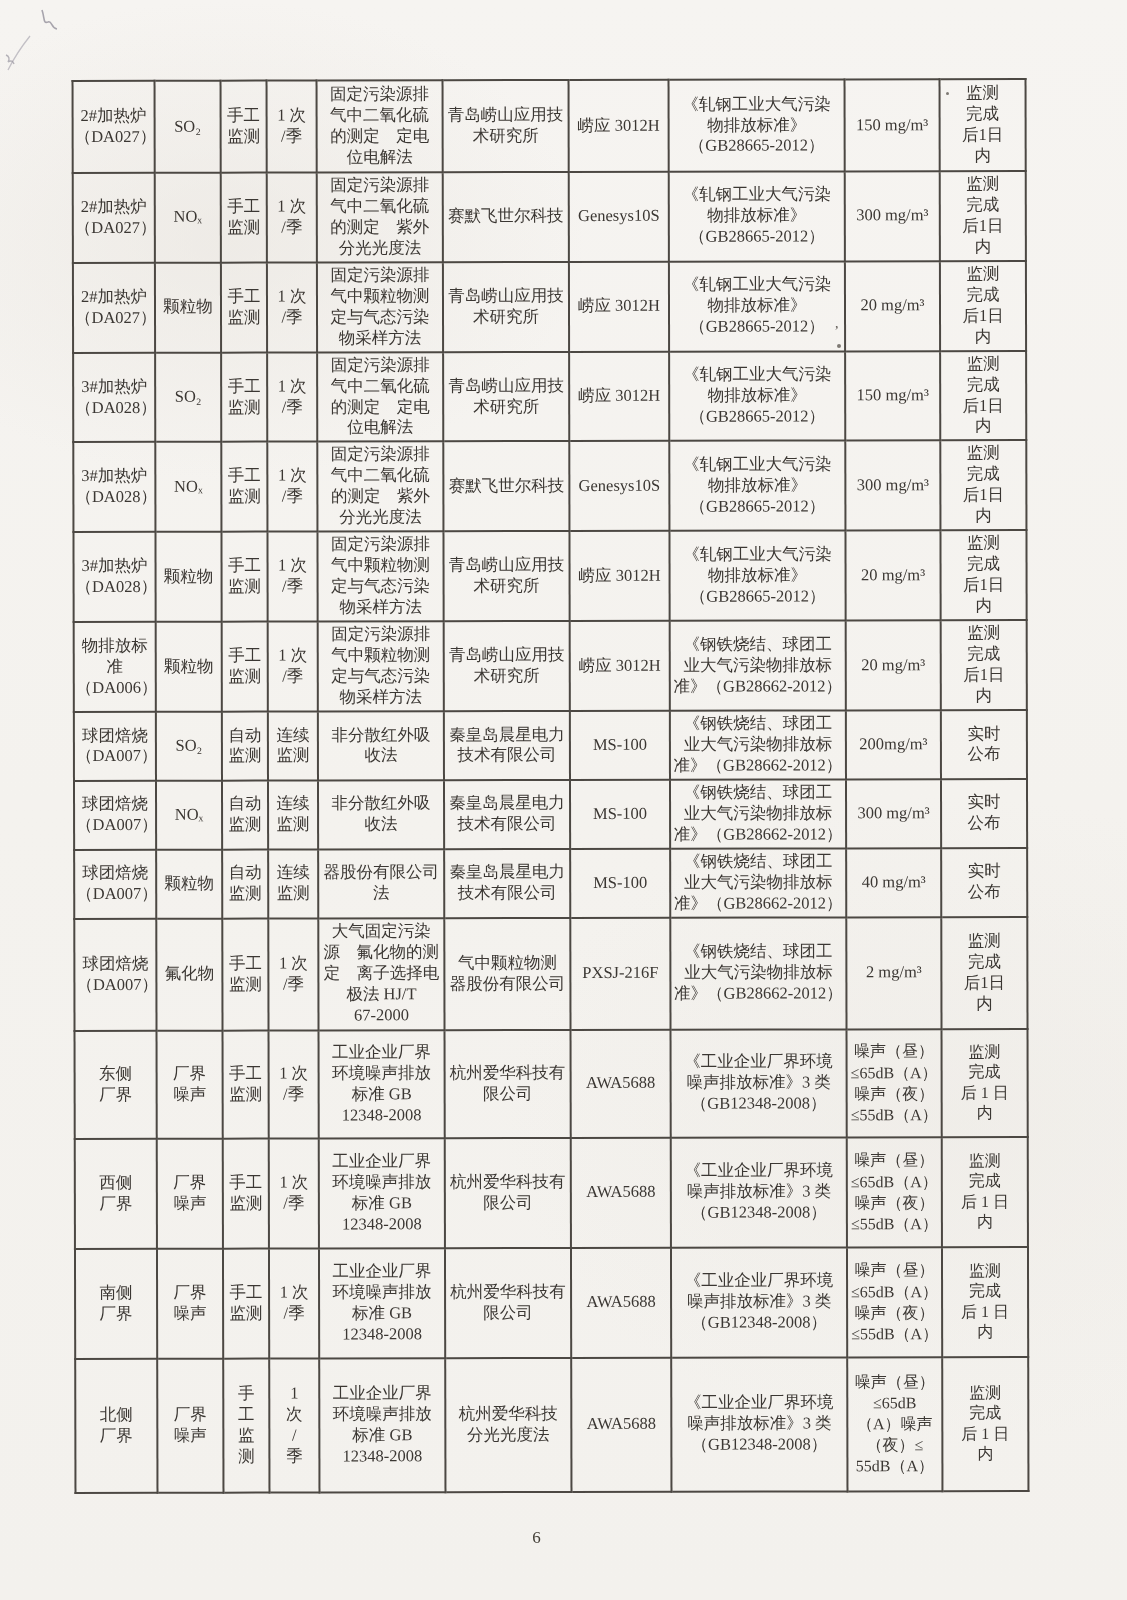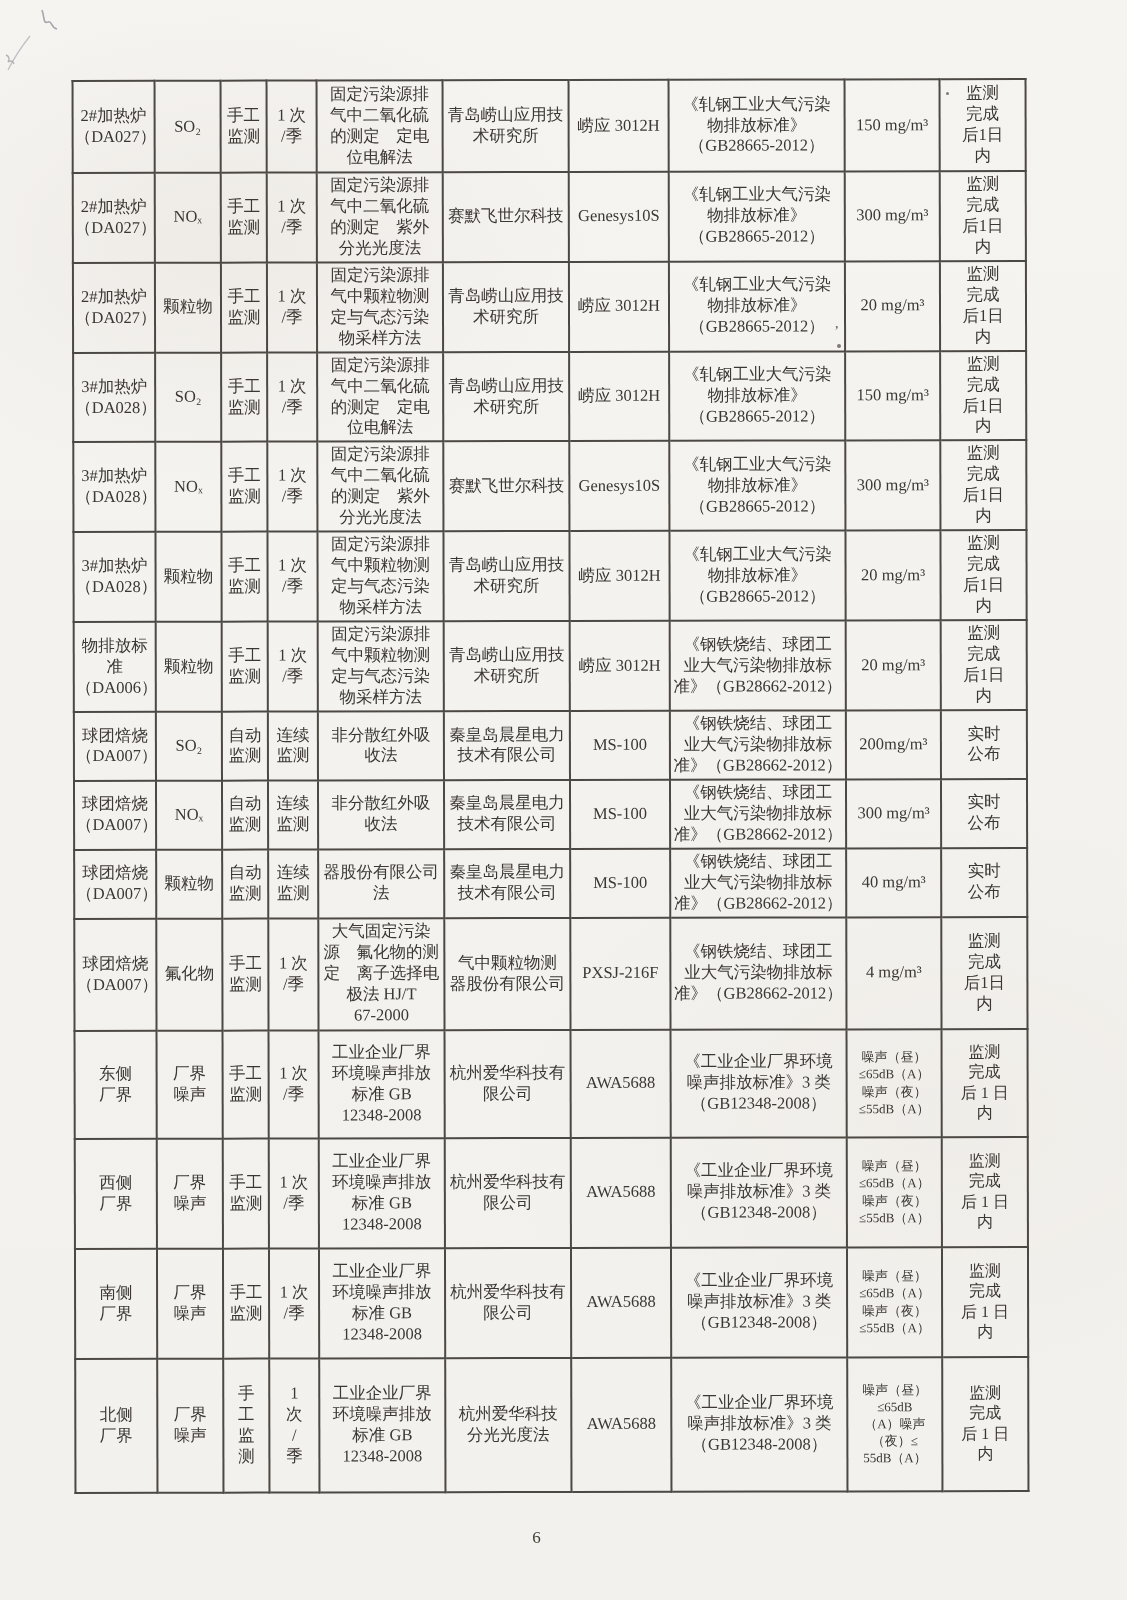--- a/index.html
+++ b/index.html
@@ -23,21 +23,21 @@
   td{
     border:2px solid #4c4843;
     text-align:center;vertical-align:middle;
     font-size:16.5px;line-height:1.27;
     padding:2px 1px;
     white-space:pre-line;
     color:#3b3733;
     overflow:hidden;
   }
   
-  tr:nth-child(n+12) td:nth-child(9){font-size:13px;line-height:1.32;}
+  tr:nth-child(n+12) td:nth-child(9){font-size:16px;line-height:1.32;}
   tr:nth-child(n+12) td:nth-child(10){font-size:16px;}
   .page-number{
     position:absolute;left:0;right:54px;top:1528px;
     text-align:center;font-size:17px;color:#444038;
   }
   .pen-mark{position:absolute;left:0;top:0;pointer-events:none;}
   .speck{
     position:absolute;color:#5a554f;font-size:14px;line-height:1;
     pointer-events:none;
   }
@@ -308,21 +308,21 @@
 源　氟化物的测
 定　离子选择电
 极法 HJ/T
 67-2000</td>
           <td>气中颗粒物测
 器股份有限公司</td>
           <td>PXSJ-216F</td>
           <td>《钢铁烧结、球团工
 业大气污染物排放标
 准》（GB28662-2012）</td>
-          <td>4 mg/m³</td>
+          <td>2 mg/m³</td>
           <td>监测
 完成
 后1日
 内</td>
         </tr>
         <tr style="height: 108px;">
           <td>东侧
 厂界</td>
           <td>厂界
 噪声</td>

